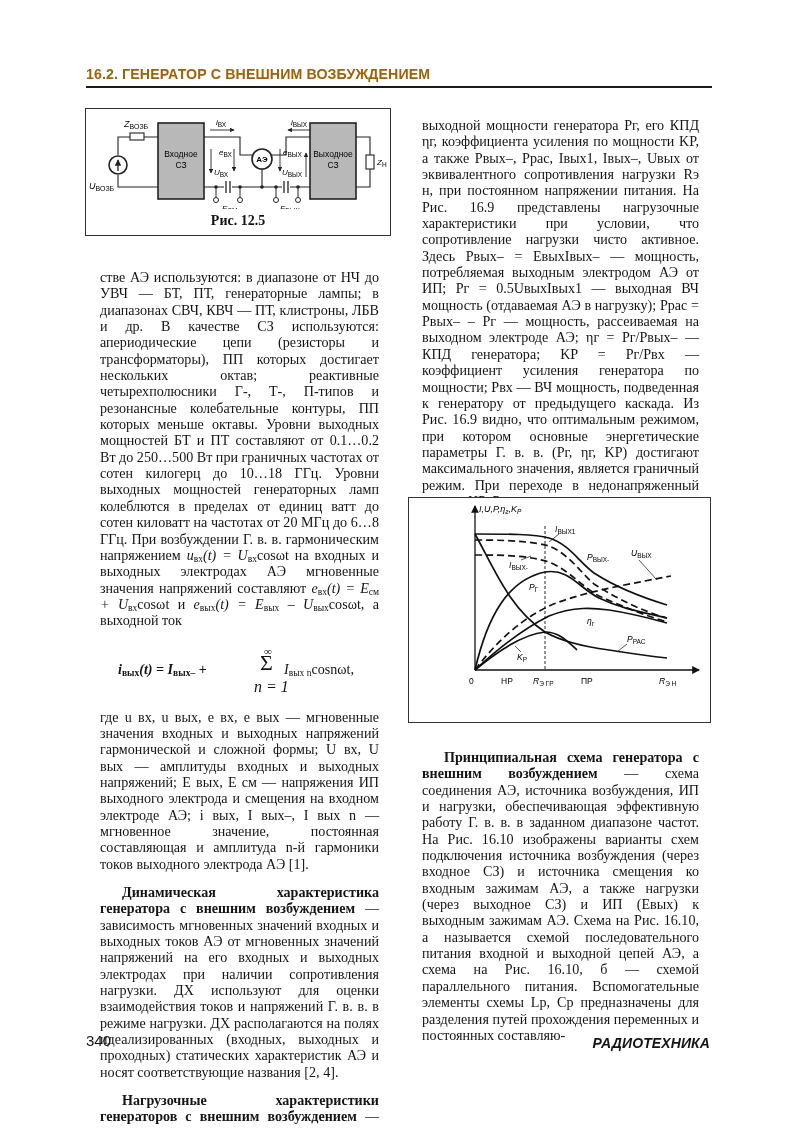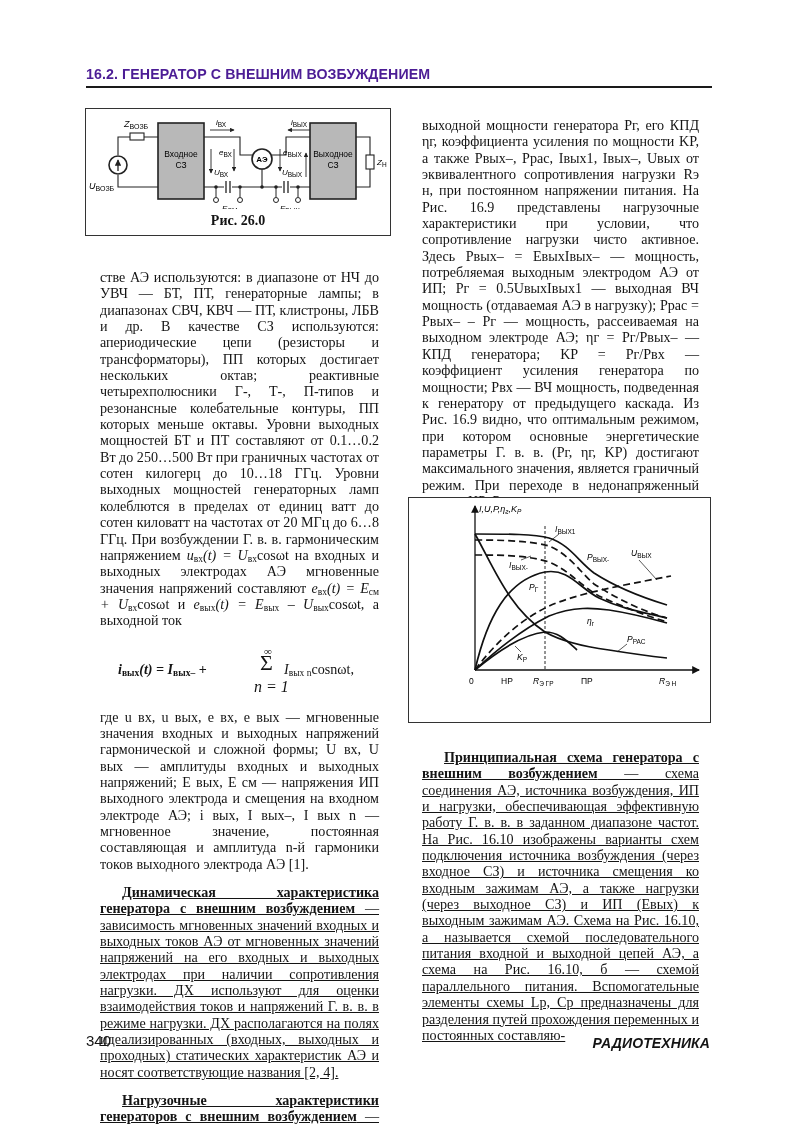--- a/index.html
+++ b/index.html
@@ -2,27 +2,27 @@
 <html><head>
 <meta charset="utf-8">
 <style>
   * { box-sizing: border-box; margin: 0; padding: 0; }
   html, body { width: 794px; height: 1131px; background: #ffffff; }
   body { position: relative; font-family: "Liberation Serif", "DejaVu Serif", serif; color: #141414; overflow: hidden; }
 
   .running-head {
     position: absolute; left: 86px; top: 66px; width: 626px;
     font-family: "Liberation Sans", "DejaVu Sans", sans-serif;
-    font-weight: bold; font-size: 14.2px; letter-spacing: 0.1px; color: #4c1d95;
+    font-weight: bold; font-size: 14.2px; letter-spacing: 0.1px; color: #a16207;
   }
   .head-rule { position: absolute; left: 86px; top: 86px; width: 626px; height: 2px; background: #1a1a1a; }
 
   .col { position: absolute; font-size: 14.1px; line-height: 16.35px; text-align: justify; hyphens: manual; }
   .col p { margin: 12px; }
-  .col p.indent { text-indent: 22px; text-decoration: underline; }
+  .col p.indent { text-indent: 22px; }
   .col .b { font-weight: bold; }
   .col i { font-style: italic; }
   .col sub { font-size: 9.5px; vertical-align: -2px; line-height: 0; font-style: normal; }
 
   .left-col { left: 88px; top: 257px; width: 303px; }
   .right-col-top { left: 410px; top: 105px; width: 301px; }
   .right-col-bot { left: 410px; top: 737px; width: 301px; }
 
   .formula { text-align: left; padding: 12px 0 10px 44px; font-style: italic; white-space: nowrap; position: relative; height: 56px; }
   .formula .sum { font-style: normal; font-size: 22px; position: absolute; left: 172px; top: 14px; }
@@ -124,21 +124,21 @@
 
     <rect x="224" y="14" width="46" height="76" fill="#b8b8b8" stroke="#222" stroke-width="1.6"></rect>
     <text x="247" y="48" font-size="8.5" text-anchor="middle">Выходное</text>
     <text x="247" y="59" font-size="8.5" text-anchor="middle">СЗ</text>
 
     <polyline points="270,28 284,28 284,46" fill="none" stroke="#222" stroke-width="1.1"></polyline>
     <polyline points="284,60 284,78 270,78" fill="none" stroke="#222" stroke-width="1.1"></polyline>
     <rect x="280" y="46" width="8" height="14" fill="#fff" stroke="#222" stroke-width="1.1"></rect>
     <text x="291" y="56" font-size="8" font-style="italic"><tspan>Z</tspan><tspan font-size="6.5" font-style="normal" dy="2">Н</tspan></text>
   </svg>
-  <div class="caption">Рис. 26.0</div>
+  <div class="caption">Рис. 12.5</div>
 </div>
 
 <div class="col left-col">
   <p><span>стве АЭ используются: в диапазоне от НЧ до УВЧ — БТ, ПТ, генераторные лампы; в диапазонах СВЧ, КВЧ — ПТ, клистроны, ЛБВ и др. В качестве СЗ используются: апериодические цепи (резисторы и трансформаторы), ПП которых достигает нескольких октав; реактивные четырехполюсники Г-, Т-, П-типов и резонансные колебательные контуры, ПП которых меньше октавы. Уровни выходных мощностей БТ и ПТ составляют от 0.1…0.2 Вт до 250…500 Вт при граничных частотах от сотен килогерц до 10…18 ГГц. Уровни выходных мощностей генераторных ламп колеблются в пределах от единиц ватт до сотен киловатт на частотах от 20 МГц до 6…8 ГГц. При возбуждении Г. в. в. гармоническим напряжением </span><i>u</i><sub>вх</sub><i>(t) = U</i><sub>вх</sub><span>cosωt</span><span> на входных и выходных электродах АЭ мгновенные значения напряжений составляют </span><i>e</i><sub>вх</sub><i>(t) = E</i><sub>см</sub><i> + U</i><sub>вх</sub><span>cosωt</span><span> и </span><i>e</i><sub>вых</sub><i>(t) = E</i><sub>вых</sub><i> – U</i><sub>вых</sub><span>cosωt</span><span>, а выходной ток</span></p>
 
   <div class="formula">
     <span class="lhs"><span>i</span><sub>вых</sub><span>(t) = I</span><sub>вых–</sub><span style="font-style:normal"> + </span></span>
     <span class="sum-top">∞</span>
     <span class="sum">Σ</span>
     <span class="sum-bot">n = 1</span>

